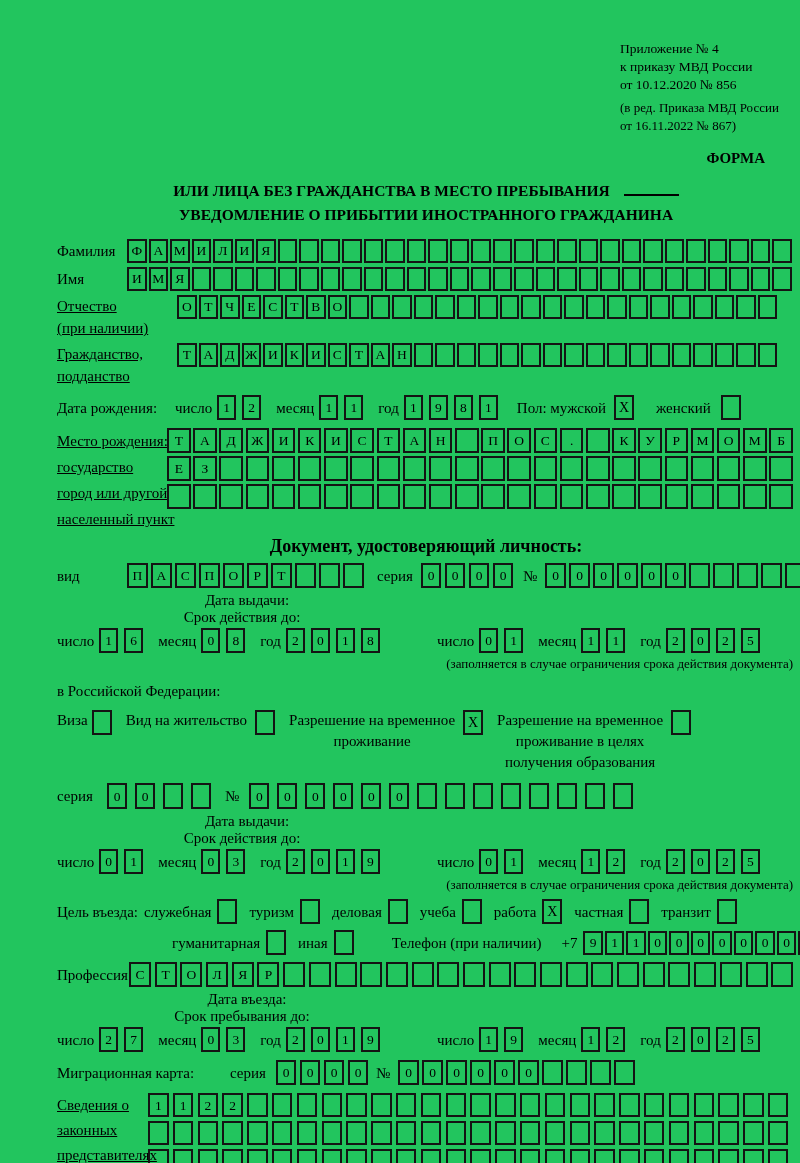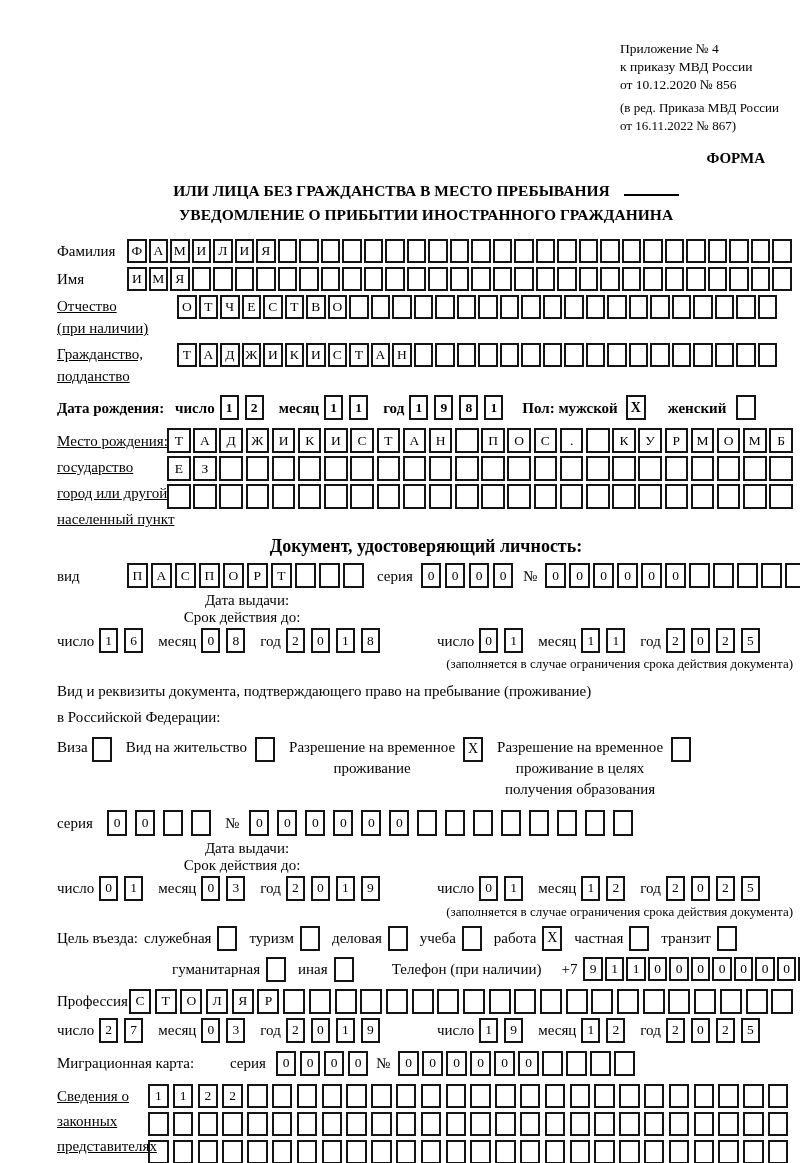--- a/index.html
+++ b/index.html
@@ -1,19 +1,19 @@
 <!DOCTYPE html>
 <html><head>
 <meta charset="utf-8">
 <style>
   * { box-sizing: border-box; }
   html,body { margin:0; padding:0; background:#888; }
   body { width:800px; }
   .page {
-    width:800px; height:1163px; background:#ffffff; color:#000;
+    width:800px; height:1163px; background:#22c55e; color:#000;
     font-family:"Liberation Serif","DejaVu Serif",serif;
     font-size:15px; overflow:hidden; position:relative;
     padding:40px 5px 0 57px;
   }
   
   .appendix { margin-left:563px; font-size:13.5px; line-height:1.34; }
   .appendix-b { margin-top:5px; font-size:13px; }
   .forma { font-weight:bold; text-align:right; padding-right:30px; margin-top:16px; font-size:15px; }
   .title { text-align:center; font-weight:bold; font-size:15.5px; margin-top:12px; line-height:1.55; }
   .title-underline { display:inline-block; width:55px; border-bottom:2px solid #000; margin-left:14px; height:14px; }
@@ -242,21 +242,21 @@
           <span class="cell"></span>
           <span class="cell"></span>
           <span class="cell"></span>
           <span class="cell"></span>
           <span class="cell"></span>
           <span class="cell"></span>
           <span class="cell"></span>
         </span>
     </div>
 
-    <div class="frow" style="margin-top:8px; margin-bottom:8px;font-weight:bold;">
+    <div class="frow" style="margin-top:8px; margin-bottom:8px;">
       <span class="lbl" style="width:118px;">Дата рождения:</span>
       <span class="dgrp">
         <span class="lbl">число</span>
         <span class="cells date">
             <span class="cell">1</span>
             <span class="cell">2</span>
           </span>
         <span class="lbl">месяц</span>
         <span class="cells date">
             <span class="cell">1</span>
@@ -444,21 +444,20 @@
             <span class="cell">2</span>
             <span class="cell">0</span>
             <span class="cell">2</span>
             <span class="cell">5</span>
           </span>
       </span>
     </div>
     <div class="note">(заполняется в случае ограничения срока действия документа)</div>
 
     <div class="res-heading">
-      <div>Вид и реквизиты документа, подтверждающего право на пребывание (проживание)</div>
       <div>в Российской Федерации:</div>
     </div>
 
     <div class="res-row">
       <span class="res-opt">
         <span class="res-lbl">
             <div>Виза</div>
           </span>
         <span class="checkbox" style="margin-left:4px;"></span>
       </span>
@@ -641,20 +640,24 @@
           <span class="cell"></span>
           <span class="cell"></span>
           <span class="cell"></span>
           <span class="cell"></span>
           <span class="cell"></span>
           <span class="cell"></span>
           <span class="cell"></span>
         </span>
     </div>
 
+    <div class="dlabels">
+      <span class="dl-l">Дата въезда:</span>
+      <span class="dl-r">Срок пребывания до:</span>
+    </div>
     <div class="drow">
       <span class="half-l dgrp">
         <span class="lbl">число</span>
         <span class="cells date">
             <span class="cell">2</span>
             <span class="cell">7</span>
           </span>
         <span class="lbl">месяц</span>
         <span class="cells date">
             <span class="cell">0</span>

